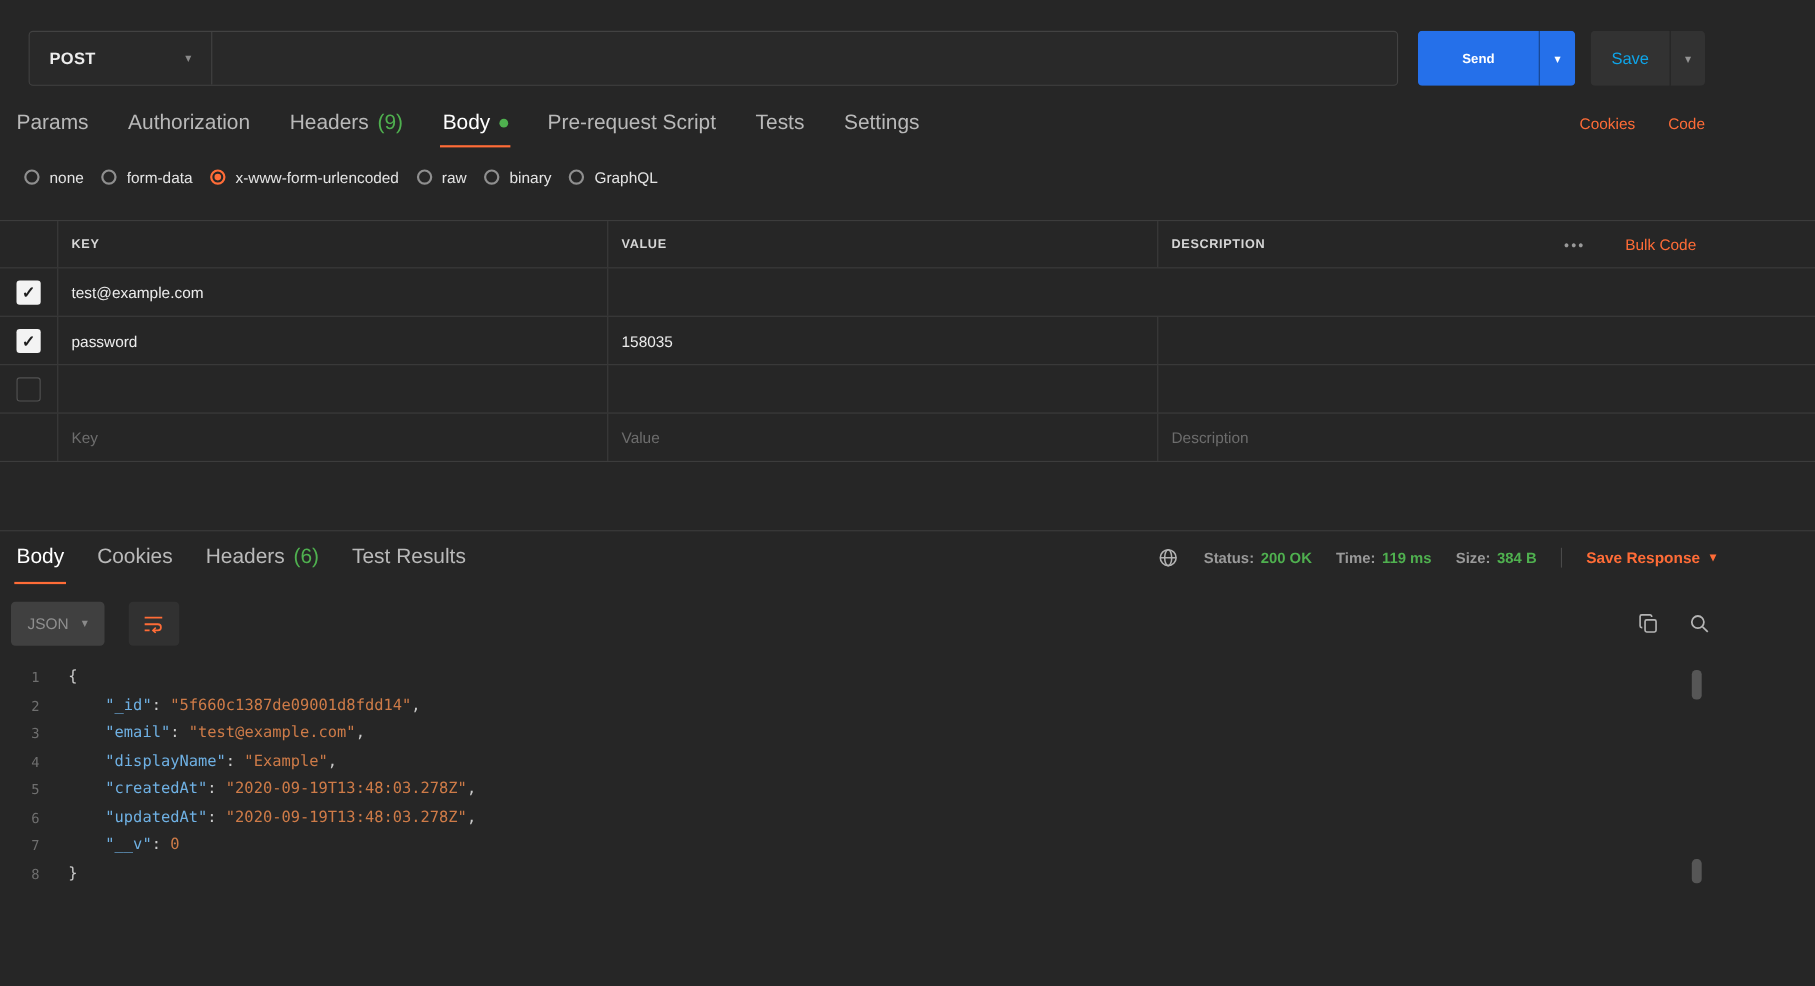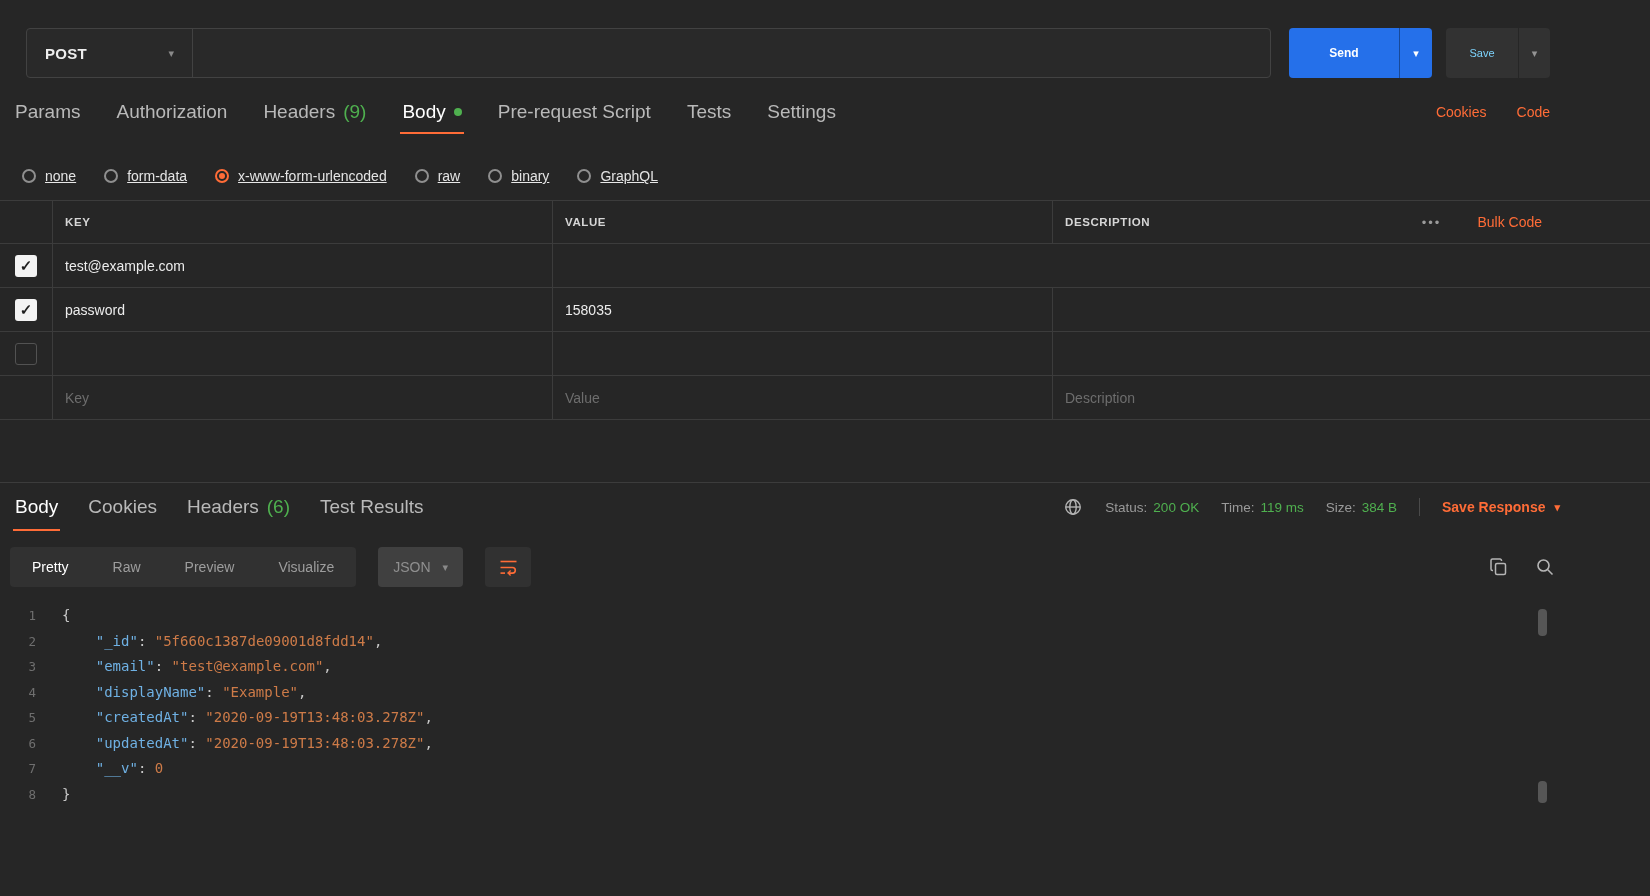--- a/index.html
+++ b/index.html
@@ -15,36 +15,36 @@
   .request-bar { display: flex; align-items: stretch; padding: 28px 100px 0 26px; height: 78px; }
   .method-url { display: flex; flex: 1; border: 1px solid #424242; border-radius: 4px; background: #292929; height: 50px; overflow: hidden; }
   .method-select { width: 166px; display: flex; align-items: center; justify-content: space-between; padding: 0 18px; border-right: 1px solid #424242; cursor: pointer; }
   .method-label { font-size: 15px; font-weight: 700; color: #ededed; letter-spacing: .3px; }
   .caret { color: #8a8a8a; font-size: 11px; line-height: 1; }
   .url-input { flex: 1; background: transparent; border: none; color: #ededed; font-size: 15px; padding: 0 16px; outline: none; font-family: "Liberation Sans", sans-serif; }
   .send-group { display: flex; margin-left: 18px; border-radius: 4px; overflow: hidden; height: 50px; flex: none; }
   .send-btn { background: #2570ea; color: #fff; font-size: 12px; font-weight: 600; border: none; width: 110px; cursor: pointer; font-family: inherit; }
   .send-caret { background: #2570ea; border: none; border-left: 1px solid rgba(0,0,0,.35); width: 33px; color: #fff; cursor: pointer; font-size: 11px; }
   .save-group { display: flex; margin-left: 14px; border-radius: 4px; overflow: hidden; height: 50px; flex: none; }
-  .save-btn { background: #323232; color: #7dd3fc; font-size: 11px; border: none; width: 72px; cursor: pointer; font-family: inherit; }
+  .save-btn { background: #323232; color: #0ea5e9; font-size: 15px; border: none; width: 72px; cursor: pointer; font-family: inherit; }
   .save-caret { background: #323232; border: none; border-left: 1px solid #262626; width: 32px; color: #949494; cursor: pointer; font-size: 11px; }
 
   
   .req-tabs-row { display: flex; align-items: stretch; justify-content: space-between; padding: 0 100px 0 15px; height: 44px; margin-top: 12px; }
   .req-tabs { display: flex; gap: 36px; }
   .req-tab { display: flex; align-items: center; gap: 8px; font-size: 19px; color: #b9b9b9; cursor: pointer; position: relative; }
   .req-tab.active { color: #ffffff; }
   .req-tab.active::after { content: ""; position: absolute; left: -2px; right: -2px; bottom: 0; height: 2px; background: #ff6c37; }
   .tab-count { color: #4fb04f; }
   .tab-dot { width: 8px; height: 8px; border-radius: 50%; background: #4fb04f; display: inline-block; }
   .req-links { display: flex; gap: 30px; align-items: center; }
   .req-links a { color: #ff6c37; font-size: 14px; cursor: pointer; text-decoration: none; }
 
   
-  .body-modes { display: flex; align-items: flex-end; gap: 28px; padding: 0 14px 0 22px; height: 46px; margin-top: 4px; text-decoration: underline; }
+  .body-modes { display: flex; align-items: center; gap: 16px; padding: 0 14px 0 22px; height: 46px; margin-top: 4px; }
   .body-mode { display: flex; align-items: center; gap: 9px; cursor: pointer; }
   .radio { width: 14px; height: 14px; border-radius: 50%; border: 2px solid #8f8f8f; background: transparent; position: relative; flex: none; }
   .radio.on { border-color: #ff6c37; }
   .radio.on::after { content: ""; position: absolute; inset: 2px; background: #ff6c37; border-radius: 50%; }
   .mode-label { font-size: 14px; color: #e4e4e4; }
 
   
   .kv-table { margin-top: 16px; border-top: 1px solid #3c3c3c; font-size: 14px; }
   .kv-header, .kv-row { display: grid; grid-template-columns: 52px 500px 500px 1fr; border-bottom: 1px solid #3c3c3c; }
   .kv-header { height: 43px; }
@@ -61,21 +61,21 @@
   .checkbox.checked { background: #f3f3f3; color: #1e1e1e; font-weight: 700; font-size: 15px; }
   .checkbox.unchecked { border: 1px solid #525252; }
   .kv-cell { color: #ececec; cursor: text; }
   .kv-row.placeholder .kv-cell { color: #6d6d6d; }
 
   
   .response-section { margin-top: 62px; border-top: 1px solid #3c3c3c; }
   .resp-tabs-row { display: flex; align-items: stretch; justify-content: space-between; height: 48px; padding: 0 90px 0 15px; }
   .resp-tabs { display: flex; gap: 30px; }
   .resp-meta { display: flex; align-items: center; gap: 22px; font-size: 13.5px; }
-  .meta-pair { display: flex; gap: 6px; align-items: flex-start; }
+  .meta-pair { display: flex; gap: 6px; align-items: flex-start; font-weight: bold; }
   .meta-label { color: #9a9a9a; }
   .meta-value { color: #4fb04f; }
   .meta-divider { width: 1px; height: 18px; background: #4a4a4a; }
   .save-response { display: flex; align-items: center; gap: 9px; color: #ff6c37; font-size: 14px; font-weight: 600; cursor: pointer; }
   .save-response .caret { color: #ff6c37; }
   .icon-btn { background: none; border: none; cursor: pointer; display: flex; align-items: center; justify-content: center; }
 
   
   .resp-toolbar { display: flex; align-items: center; justify-content: space-between; padding: 0 95px 0 10px; margin-top: 16px; height: 40px; }
   .toolbar-left { display: flex; align-items: center; gap: 22px; }
@@ -266,26 +266,20 @@
         <span class="meta-divider"></span>
         <span class="save-response">
           <span>Save Response</span>
           <span class="caret">▾</span>
         </span>
       </div>
     </div>
 
     <div class="resp-toolbar">
       <div class="toolbar-left">
-        <div class="view-tabs">
-            <div class="view-tab active">Pretty</div>
-            <div class="view-tab">Raw</div>
-            <div class="view-tab">Preview</div>
-            <div class="view-tab">Visualize</div>
-          </div>
         <div class="lang-select">
           <span>JSON</span>
           <span class="caret">▾</span>
         </div>
         <button class="icon-btn wrap-btn">
           <svg width="19" height="17" viewBox="0 0 19 17" fill="none" stroke="#ff6c37" stroke-width="1.6">
             <line x1="1.5" y1="2.5" x2="17.5" y2="2.5"></line>
             <path d="M1.5 8.5 H13.5 a2.8 2.8 0 0 1 0 5.6 H9.5"></path>
             <path d="M11.6 11.6 L9 14.1 L11.6 16.4" stroke-width="1.4"></path>
             <line x1="1.5" y1="14.1" x2="6" y2="14.1"></line>

